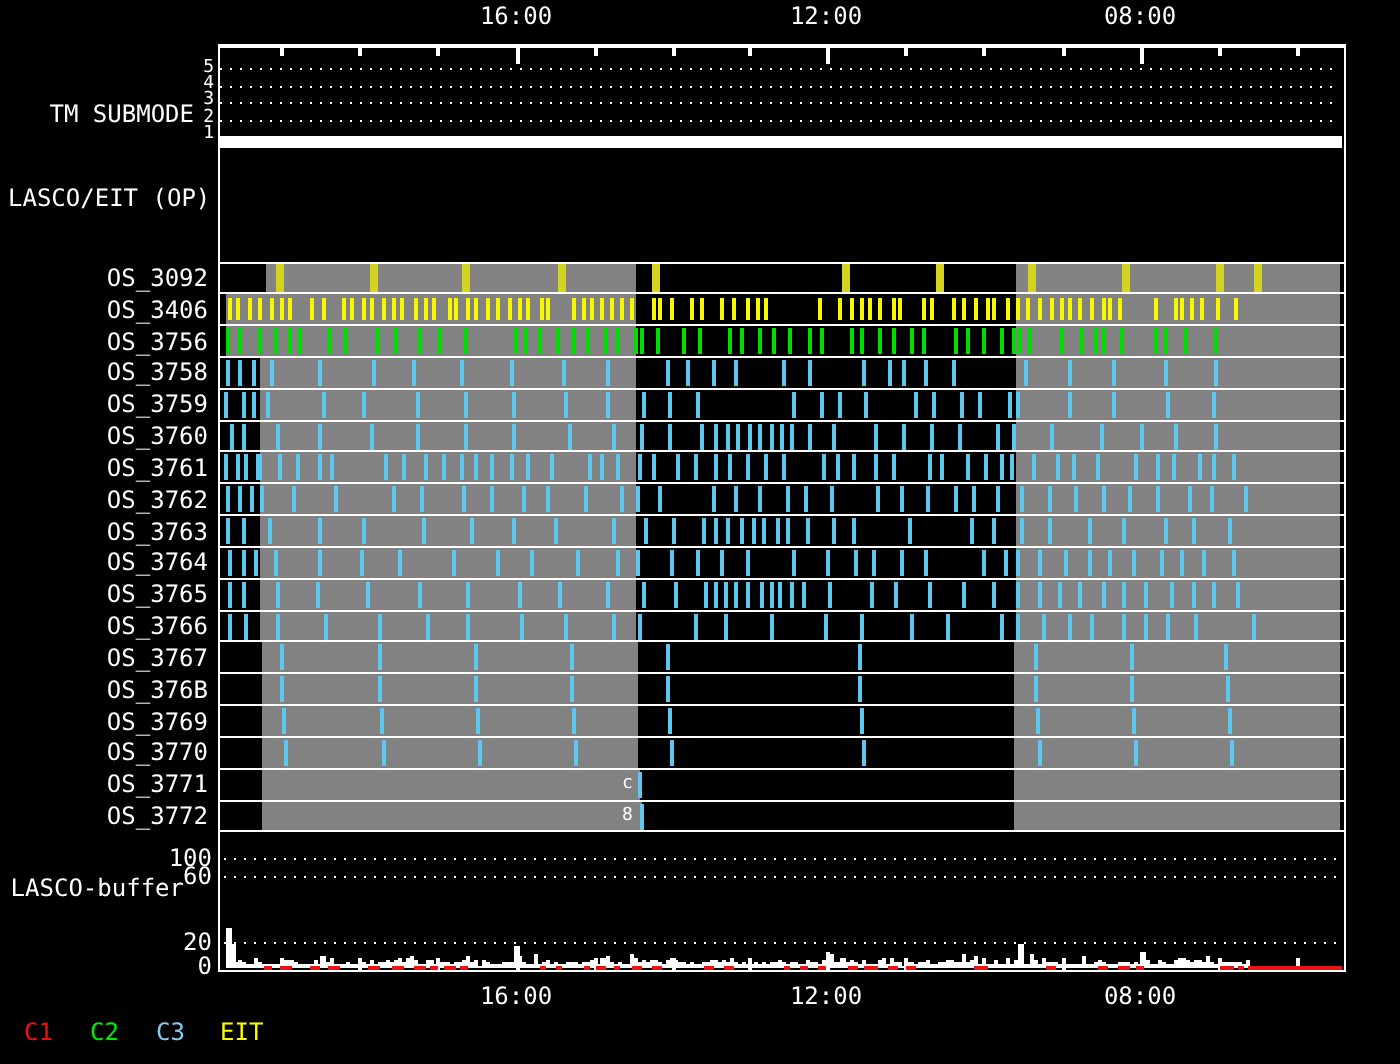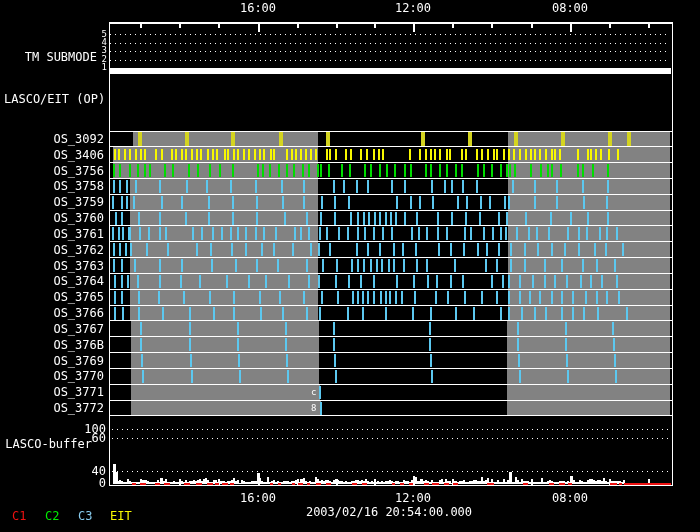--- a/index.html
+++ b/index.html
@@ -24,29 +24,28 @@
   <div class="lbl tiny r" style="left:97px;top:30px;width:10px">5</div>
   <div class="lbl tiny r" style="left:97px;top:38px;width:10px">4</div>
   <div class="lbl tiny r" style="left:97px;top:46px;width:10px">3</div>
   <div class="lbl tiny r" style="left:97px;top:55px;width:10px">2</div>
   <div class="lbl tiny r" style="left:97px;top:63px;width:10px">1</div>
 
   <div class="lbl r" style="left:4px;top:93px;width:100px">LASCO/EIT (OP)</div>
 
   <div class="lbl r" style="left:66px;top:423px;width:40px">100</div>
   <div class="lbl r" style="left:66px;top:432px;width:40px">60</div>
-  <div class="lbl r" style="left:66px;top:465px;width:40px">40</div>
+  <div class="lbl r" style="left:66px;top:465px;width:40px">20</div>
   <div class="lbl r" style="left:66px;top:477px;width:40px">0</div>
   <div class="lbl r" style="left:4px;top:438px;width:88px">LASCO-buffer</div>
 
   <div class="lbl c" style="left:228px;top:492px;width:60px">16:00</div>
   <div class="lbl c" style="left:383px;top:492px;width:60px">12:00</div>
   <div class="lbl c" style="left:540px;top:492px;width:60px">08:00</div>
 
-  <div class="lbl c" style="left:239px;top:506px;width:300px">2003/02/16 20:54:00.000</div>
 
   <div class="lbl" style="left:12px;top:510px"><span style="color: rgb(238, 17, 17);">C1</span></div>
   <div class="lbl" style="left:45px;top:510px"><span style="color: rgb(0, 238, 0);">C2</span></div>
   <div class="lbl" style="left:78px;top:510px"><span style="color: rgb(136, 204, 238);">C3</span></div>
   <div class="lbl" style="left:110px;top:510px"><span style="color: rgb(248, 248, 0);">EIT</span></div>
 
   <div id="gen" class="abs" style="left:0;top:0;width:700px;height:532px">
       <div style="position: absolute; left: 108.5px; top: 22px; width: 1.5px; height: 462.5px; background: rgb(255, 255, 255);"></div>
       <div style="position: absolute; left: 671.5px; top: 22px; width: 1.5px; height: 464px; background: rgb(255, 255, 255);"></div>
       <div style="position: absolute; left: 108.5px; top: 22px; width: 564.5px; height: 1.5px; background: rgb(255, 255, 255);"></div>

